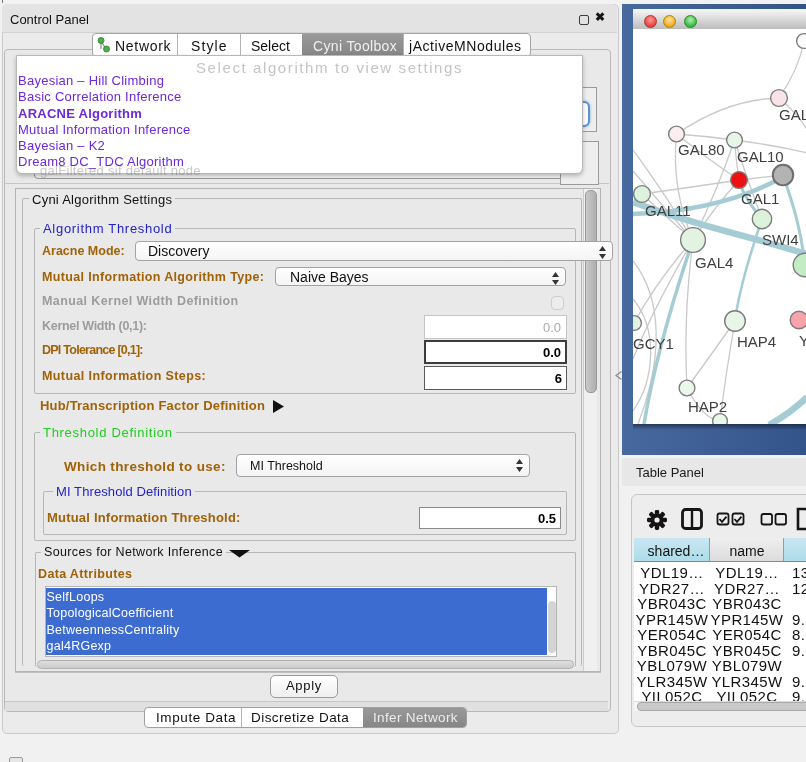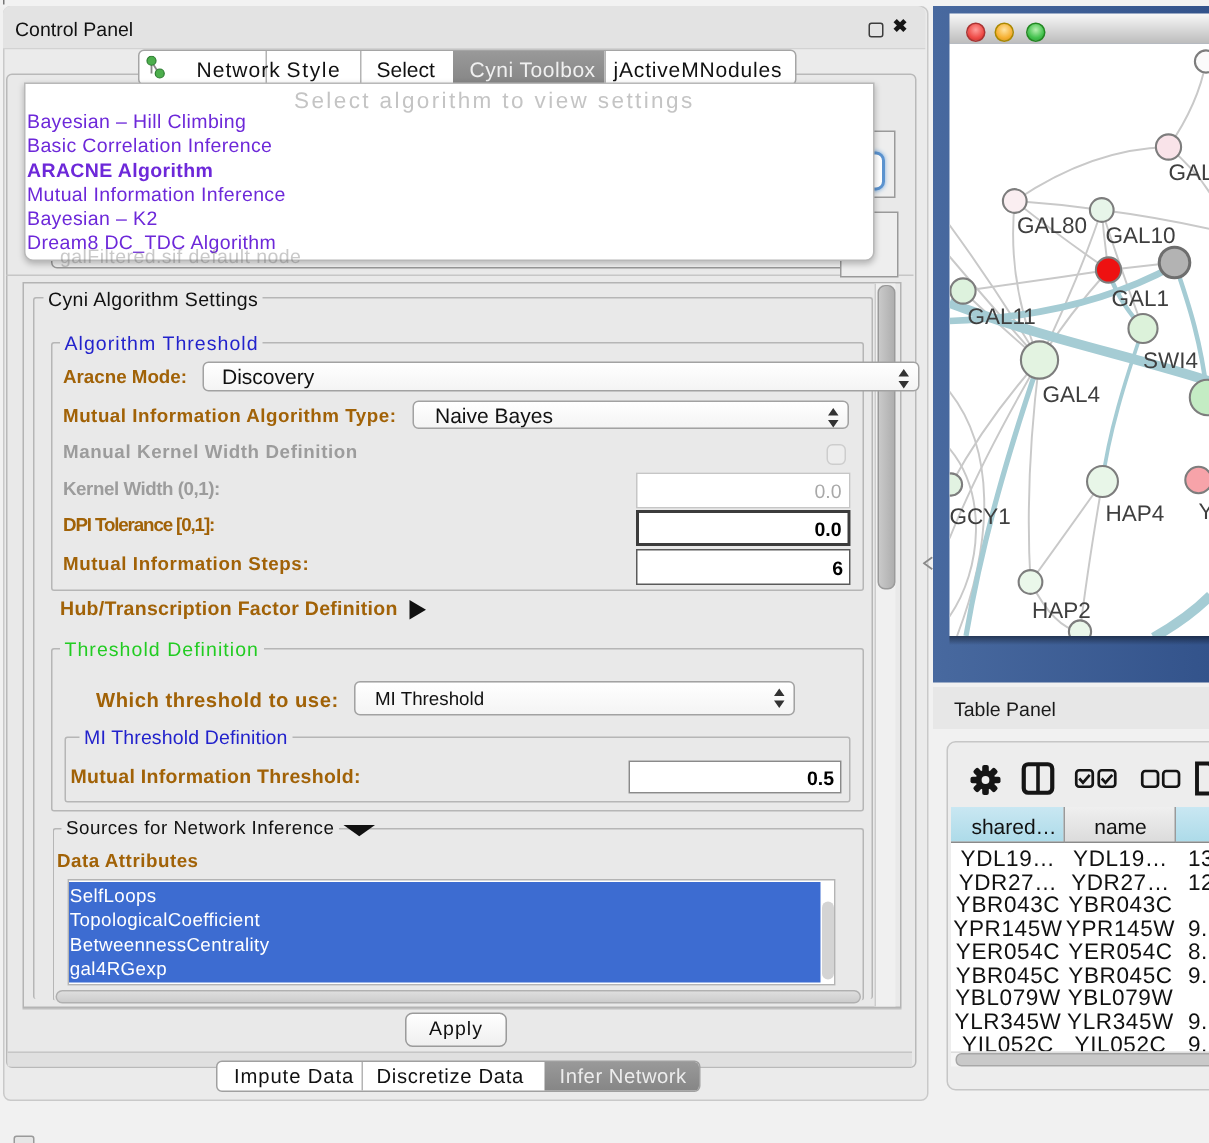--- a/index.html
+++ b/index.html
@@ -215,21 +215,21 @@
 
 <div class="abs" style="left:560px;top:87px;width:35px;height:43px;border:1px solid #9a9a9a;background:#eee;"></div>
 <div class="abs" style="left:560px;top:101px;width:26px;height:22px;background:#fff;border:2.5px solid #5b93cf;border-radius:6px;box-shadow:0 0 3px #7fb0e2;"></div>
 <div class="abs" style="left:560px;top:141px;width:37px;height:42px;border:1px solid #9a9a9a;background:#eee;"></div>
 
 <div class="abs" style="left:92px;top:33px;width:439px;height:24px;background:#fff;border:1px solid #a5a5a5;border-radius:4px;box-sizing:border-box;overflow:hidden;font-size:14px;color:#111;">
   <div style="position:absolute;left:0;top:0;width:84px;height:24px;border-right:1px solid #b4b4b4;"></div>
   <div style="position:absolute;left:84px;top:0;width:63px;height:24px;border-right:1px solid #b4b4b4;"></div>
   <div style="position:absolute;left:147px;top:0;width:62px;height:24px;border-right:1px solid #b4b4b4;"></div>
   <div style="position:absolute;left:209px;top:0;width:101px;height:24px;background:linear-gradient(#999,#848484);border-right:1px solid #b4b4b4;"></div>
-  <div style="position:absolute;left:22px;top:4px;letter-spacing:0.7px;margin-left:16px;">Network</div>
+  <div style="position:absolute;left:22px;top:4px;letter-spacing:0.7px;">Network</div>
   <div style="position:absolute;left:98px;top:4px;letter-spacing:1.1px;">Style</div>
   <div style="position:absolute;left:158px;top:4px;">Select</div>
   <div style="position:absolute;left:220px;top:4px;color:#f0f0f0;letter-spacing:0.35px;">Cyni Toolbox</div>
   <div style="position:absolute;left:316px;top:4px;letter-spacing:0.55px;">jActiveMNodules</div>
 </div>
 
 <svg class="abs" style="left:97px;top:37px;" width="14" height="16" xmlns="http://www.w3.org/2000/svg">
   <line x1="4" y1="4" x2="9" y2="12" stroke="#888" stroke-width="1.2"></line>
   <line x1="4" y1="4" x2="4" y2="12" stroke="#888" stroke-width="1.2"></line>
   <circle cx="4" cy="3.5" r="3" fill="#4cae4c" stroke="#2e7d32" stroke-width="0.8"></circle>

